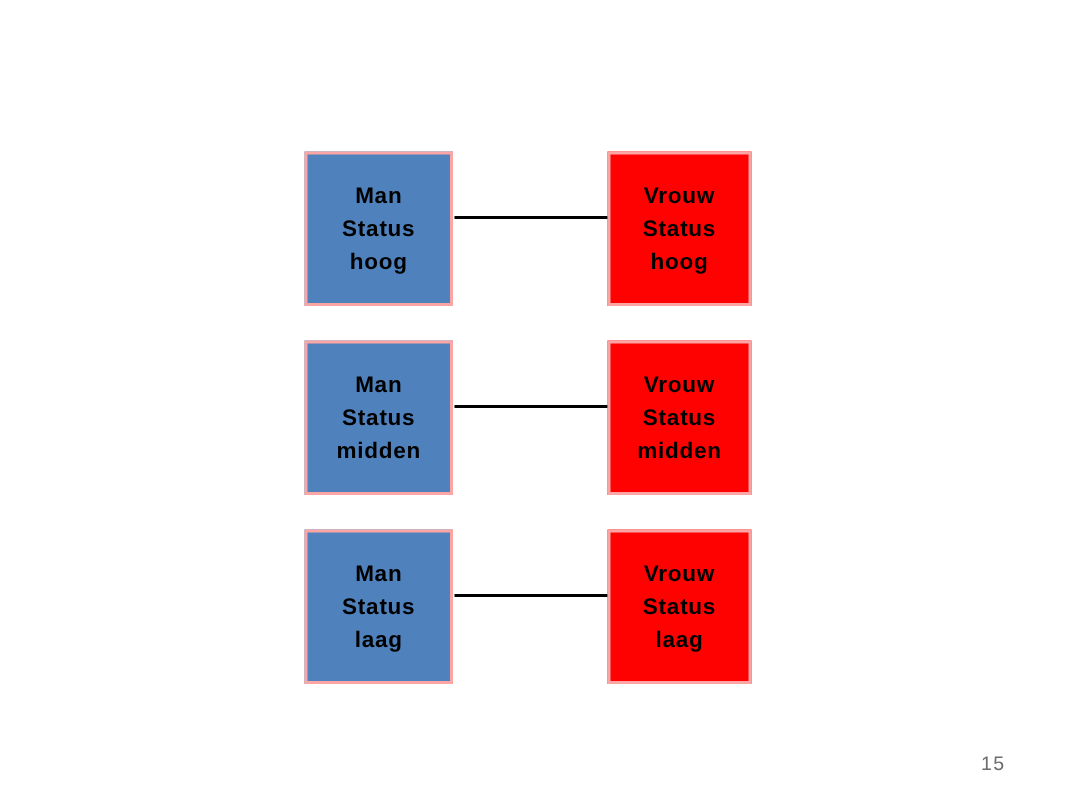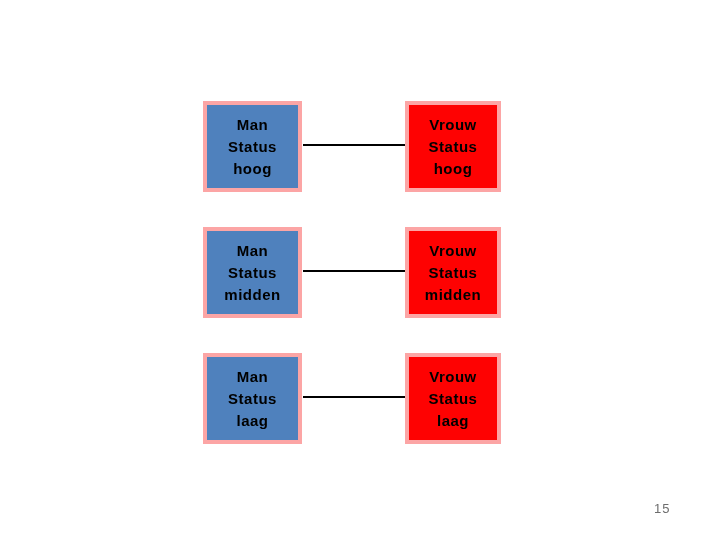--- a/index.html
+++ b/index.html
@@ -21,22 +21,22 @@
   }
   .pair-row {
     position: absolute;
     left: 0;
     width: 720px;
     height: 91px;
   }
   .box {
     position: absolute;
     top: 0;
-    height: 91px;
-    border: 4px solid #fca5a5;
+    height: 103px;
+    border: 2px solid #fca5a5;
     box-sizing: border-box;
     display: flex;
     flex-direction: column;
     align-items: center;
     justify-content: center;
     text-align: center;
     font-weight: bold;
     font-size: 15px;
     line-height: 22px;
     letter-spacing: 0.5px;

